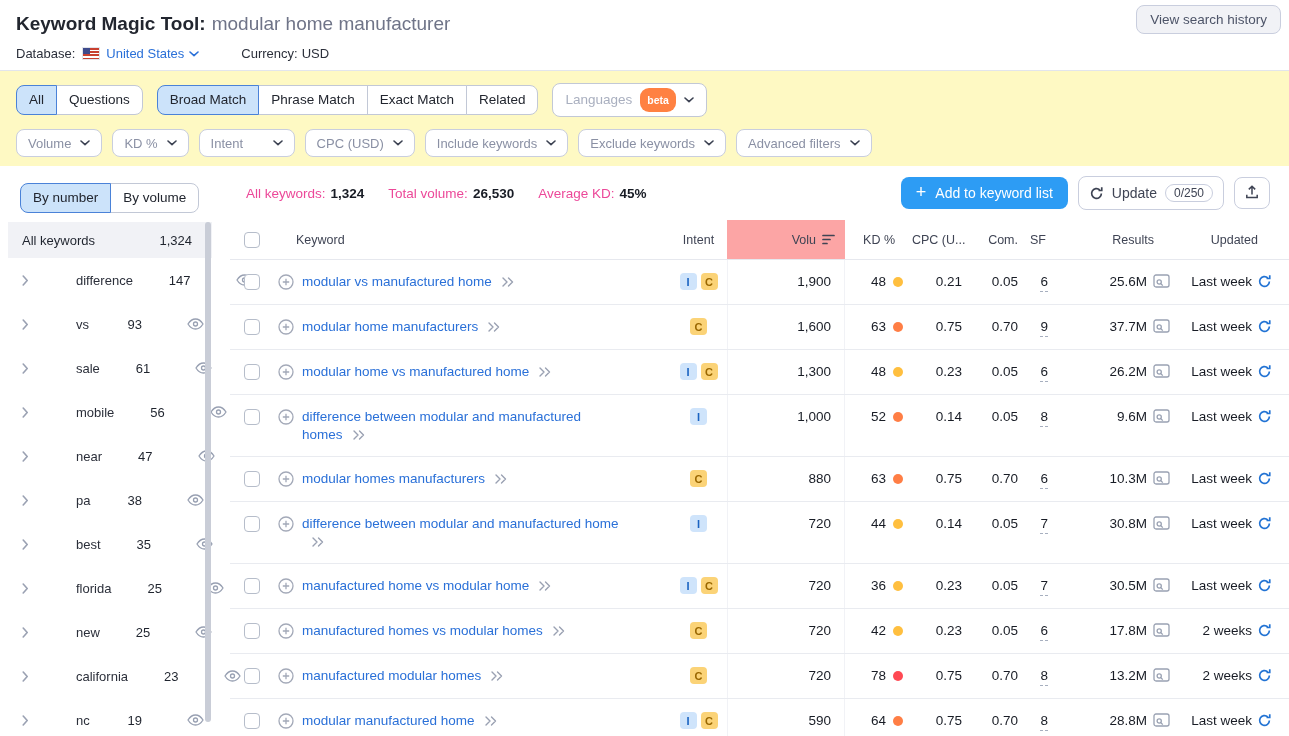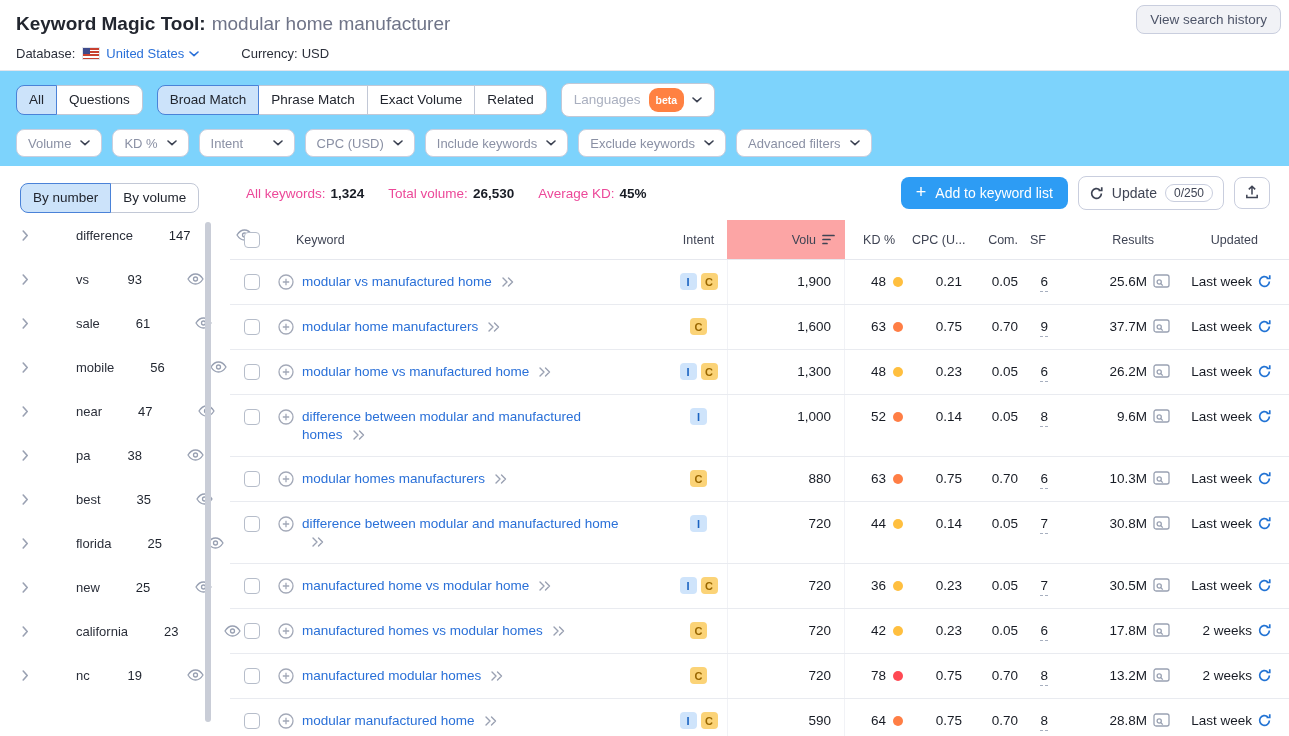--- a/index.html
+++ b/index.html
@@ -20,21 +20,21 @@
   .flag { width:16px; height:11px; display:inline-block; margin:0 7px 0 8px; position:relative;
           background:repeating-linear-gradient(180deg,#c8402f 0 1.6px,#fff 1.6px 3.2px);
           outline:1px solid #e2e4ea; }
   .flag::after { content:""; position:absolute; left:0; top:0; width:7px; height:6px; background:#3e4a8c; }
   .currency { margin-left:42px; }
   .currency b { font-weight:400; margin-left:4px; }
   .view-history-btn { position:absolute; right:8px; top:5px; background:#f1f2f6; border:1px solid #c9cede;
     border-radius:8px; padding:6px 13px; font-size:13.5px; color:#4d5468; }
 
   
-  .band { background:#7dd3fc; border-top:1px solid #e2e5ec; height:96px; padding:12px 16px 0; }
+  .band { background:#fef9c3; border-top:1px solid #e2e5ec; height:96px; padding:12px 16px 0; }
   .tabs-row { display:flex; gap:14px; align-items:center; }
   .seg-group { display:flex; }
   .seg { border:1px solid #c2c8d6; background:#fff; padding:5px 12px; font-size:13.5px; color:#22262f;
          margin-left:-1px; position:relative; line-height:18px; }
   .seg:first-child { border-radius:8px 0 0 8px; margin-left:0; }
   .seg:last-child { border-radius:0 8px 8px 0; }
   .seg.selected { background:#cce3fa; border-color:#4a82d8; z-index:1; }
   .lang-btn { display:inline-flex; align-items:center; gap:8px; background:#fff; border:1px solid #c2c8d6;
     border-radius:8px; padding:4px 12px; font-size:13.5px; color:#a9afbf; line-height:20px; }
   .beta { background:#ff8142; color:#fff; font-size:10.5px; font-weight:700; padding:2px 7px; border-radius:9px; }
@@ -149,21 +149,21 @@
 <div class="band">
   <div class="tabs-row">
     <span id="tab-groups" style="display:flex;gap:14px;">
         <span class="seg-group">
           <button class="seg selected">All</button>
           <button class="seg">Questions</button>
         </span>
         <span class="seg-group">
           <button class="seg selected">Broad Match</button>
           <button class="seg">Phrase Match</button>
-          <button class="seg">Exact Volume</button>
+          <button class="seg">Exact Match</button>
           <button class="seg">Related</button>
         </span>
       </span>
     <button class="lang-btn">
       <span>Languages</span>
       <span class="beta">beta</span>
       <span class="chev">
           <svg width="10" height="6" viewBox="0 0 10 6">
             <path d="M1 1l4 3.6L9 1" fill="none" stroke="currentColor" stroke-width="1.6" stroke-linecap="round" stroke-linejoin="round"></path>
           </svg>
@@ -229,20 +229,24 @@
       </button>
     </div>
 </div>
 
 <div class="content">
   <aside class="sidebar">
     <div class="sb-toggle seg-group" id="sb-toggle">
         <button class="seg selected">By number</button>
         <button class="seg">By volume</button>
       </div>
+    <div class="sb-allrow">
+      <span>All keywords</span>
+      <span>1,324</span>
+    </div>
     <div id="sb-list">
         <div class="sb-item">
           <span class="chev-r">
             <svg width="7" height="11" viewBox="0 0 7 11">
               <path d="M1.2 1l4 4.5-4 4.5" fill="none" stroke="currentColor" stroke-width="1.6" stroke-linecap="round" stroke-linejoin="round"></path>
             </svg>
           </span>
           <span>difference</span>
           <span class="sb-count">147</span>
           <span class="sb-eye">

